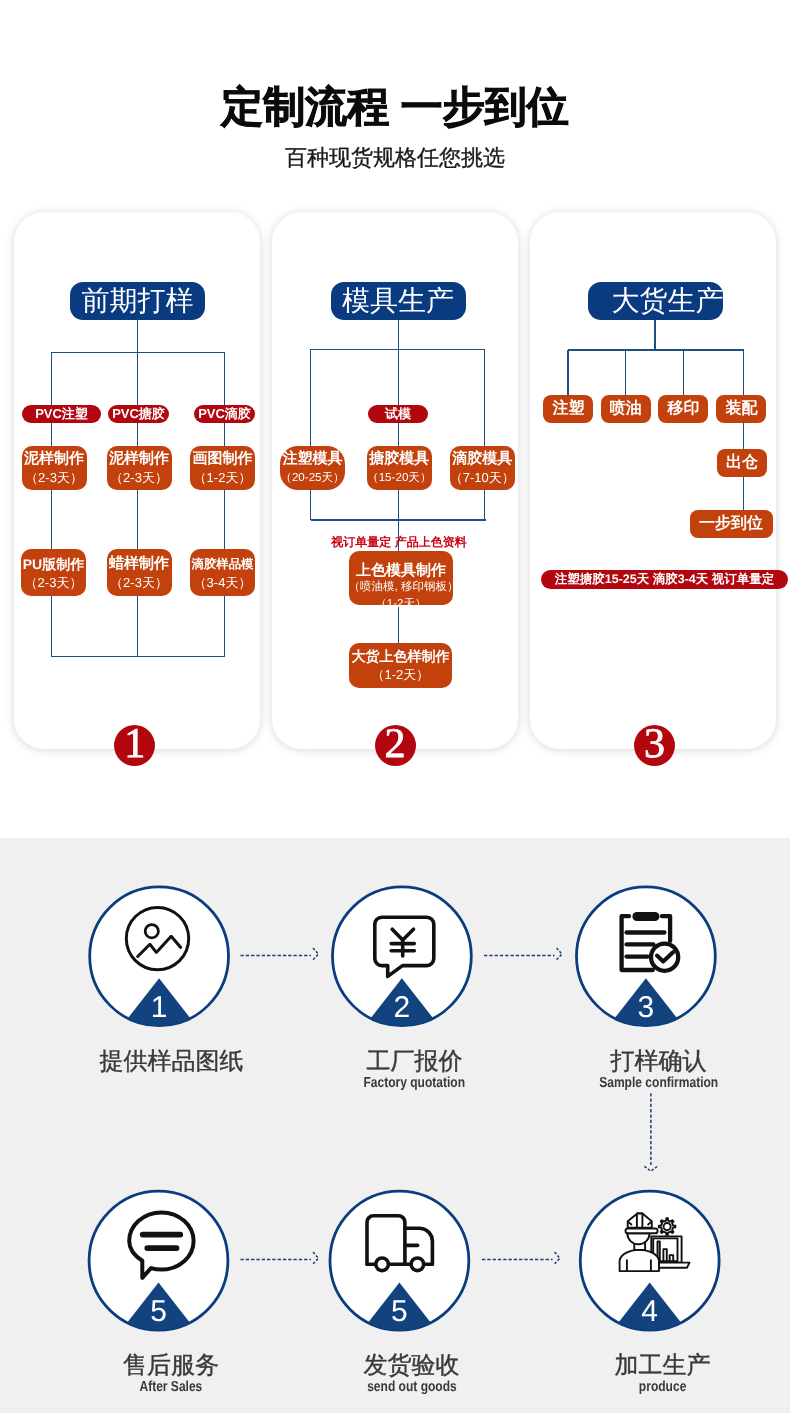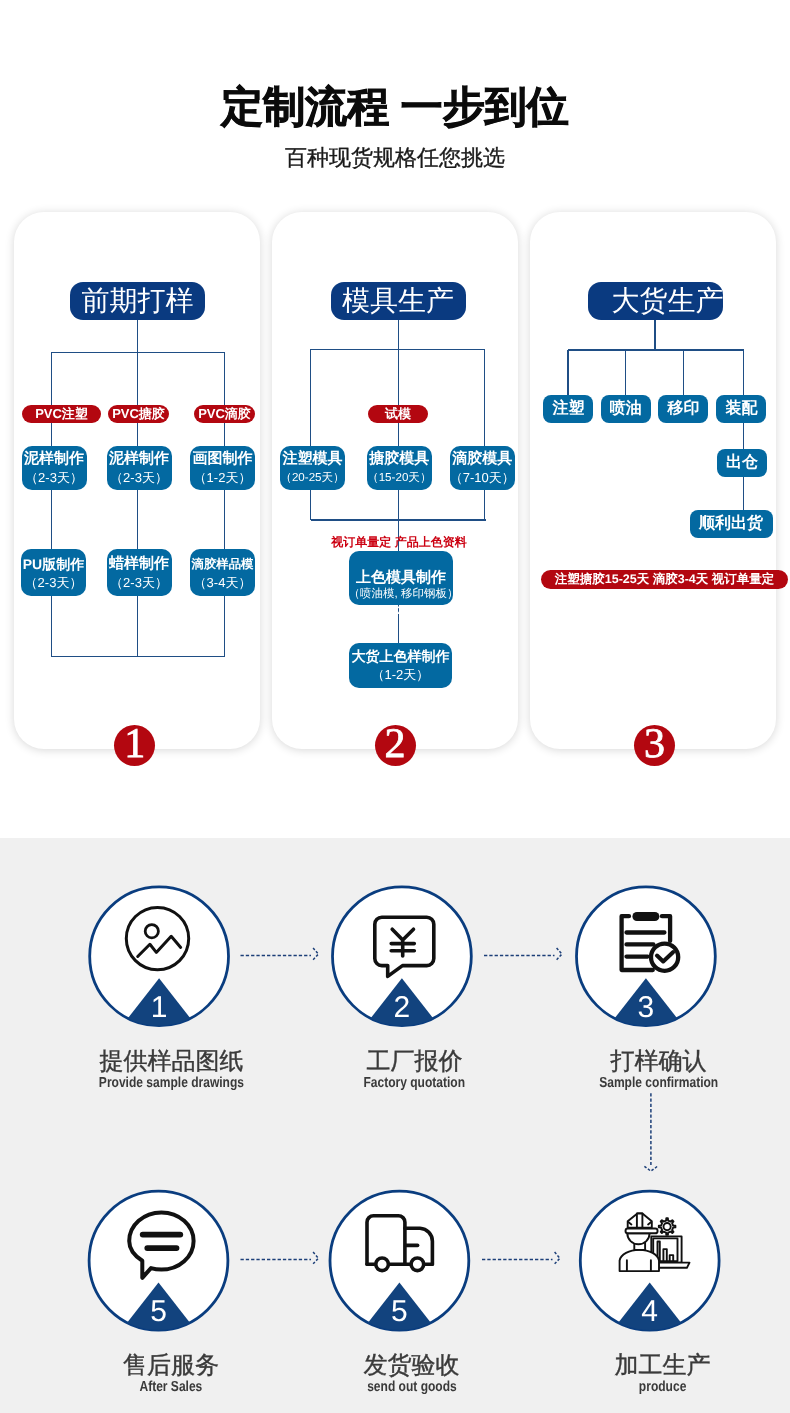--- a/index.html
+++ b/index.html
@@ -31,31 +31,31 @@
   .badge > span { display:block; margin-top:-1px; }
 
   
   .wires { position:absolute; left:0; top:0; }
   .pill-head { position:absolute; top:281.5px; width:135px; height:38px;
     background:#0a3a80; color:#fff; border-radius:13px;
     text-align:center; font-size:28px; line-height:38px; white-space:nowrap; }
   .tag { position:absolute; background:#b30710; color:#fff; border-radius:9px;
     text-align:center; font-weight:bold; white-space:nowrap; font-size:13px; line-height:18px; height:18px; }
   .tag.wide { font-size:12.5px; line-height:19px; height:19px; border-radius:10px; }
-  .bx { position:absolute; background:#0369a1; color:#fff; border-radius:10px;
+  .bx { position:absolute; background:#c2410c; color:#fff; border-radius:10px;
     text-align:center; width:65px; }
   .bx.r2 { top:446px; height:44px; padding-top:3px; }
   .bx.r3 { top:549px; height:47px; padding-top:5px; }
   .bx .t1 { font-size:15px; font-weight:bold; line-height:20px; white-space:nowrap; }
   .bx .t2 { font-size:13px; line-height:18px; white-space:nowrap; }
   .bx .t1.s14 { font-size:14px; }
   .bx .t1.s12 { font-size:12.4px; }
   .bx .t2.s11 { font-size:11.6px; }
   .bx .t2.s12 { font-size:12.4px; }
-  .bx.b3 { padding-top:18px; }
+  .bx.b3 { padding-top:11px; }
   .bx.b3 .t1 { line-height:17px; }
   .bx.b3 .t2 { line-height:16.5px; font-size:11.5px; }
   .bx.b2 { padding-top:3px; }
   .bx.sm { width:50px; height:28px; font-size:16px; font-weight:bold; line-height:28px;
     border-radius:8px; }
   .redtxt { position:absolute; color:#cc0011; font-size:12px; font-weight:bold;
     white-space:nowrap; text-align:center; }
 
   .bottom-section { position:absolute; left:0; top:838px; width:790px; height:575px; background:#f0f0f0; }
   .steps-svg { position:absolute; left:0; top:0; }
@@ -134,21 +134,21 @@
       <div class="t1">蜡样制作</div>
       <div class="t2">（2-3天）</div>
     </div>
   <div class="bx r3" style="left:190px;">
       <div class="t1 s12">滴胶样品模</div>
       <div class="t2">（3-4天）</div>
     </div>
 
   <div class="tag" style="left:368px;top:405px;width:60px;">试模</div>
 
-  <div class="bx r2" style="left:280px;">
+  <div class="bx r2" style="left:280px;border-radius:18px;">
       <div class="t1">注塑模具</div>
       <div class="t2 s11">（20-25天）</div>
     </div>
   <div class="bx r2" style="left:366.8px;">
       <div class="t1">搪胶模具</div>
       <div class="t2 s11">（15-20天）</div>
     </div>
   <div class="bx r2" style="left:449.7px;">
       <div class="t1">滴胶模具</div>
       <div class="t2">（7-10天）</div>
@@ -163,21 +163,21 @@
   <div class="bx b2" style="left:348.6px;top:643.3px;width:103.7px;height:45.2px;">
     <div class="t1 s14">大货上色样制作</div>
     <div class="t2">（1-2天）</div>
   </div>
 
   <div class="bx sm" style="left:543.4px;top:395.4px;">注塑</div>
   <div class="bx sm" style="left:600.7px;top:395.4px;">喷油</div>
   <div class="bx sm" style="left:658.4px;top:395.4px;">移印</div>
   <div class="bx sm" style="left:716.4px;top:395.4px;">装配</div>
   <div class="bx sm" style="left:717.1px;top:449.4px;">出仓</div>
-  <div class="bx sm" style="left:689.5px;top:509.8px;width:83px;">顺利出货</div>
+  <div class="bx sm" style="left:689.5px;top:509.8px;width:83px;">一步到位</div>
   <div class="tag wide" style="left:541px;top:570px;width:247px;">注塑搪胶15-25天 滴胶3-4天 视订单量定</div>
 
   <div class="badge" style="left:114.2px;">
       <span>1</span>
     </div>
   <div class="badge" style="left:374.6px;">
       <span>2</span>
     </div>
   <div class="badge" style="left:634px;">
       <span>3</span>
@@ -317,21 +317,20 @@
 
     <text class="stepnum" x="159.1" y="178.7">1</text>
     <text class="stepnum" x="401.9" y="178.7">2</text>
     <text class="stepnum" x="645.9" y="178.7">3</text>
     <text class="stepnum" x="158.5" y="483">5</text>
     <text class="stepnum" x="399.4" y="483">5</text>
     <text class="stepnum" x="649.7" y="483">4</text>
   </svg>
 
   <div class="slabel cn" style="left:0px;top:212px;width:318px;">提供样品图纸</div>
-  <div class="slabel en" style="left:0px;top:237px;width:318px;"><span>Provide sample drawings</span></div>
   <div class="slabel cn" style="left:243px;top:212px;width:318px;">工厂报价</div>
   <div class="slabel en" style="left:243px;top:237px;width:318px;"><span>Factory quotation</span></div>
   <div class="slabel cn" style="left:487px;top:212px;width:318px;">打样确认</div>
   <div class="slabel en" style="left:487px;top:237px;width:318px;"><span>Sample confirmation</span></div>
 
   <div class="slabel cn" style="left:0px;top:516px;width:317px;">售后服务</div>
   <div class="slabel cn" style="left:240px;top:516px;width:318px;">发货验收</div>
   <div class="slabel en" style="left:0px;top:541px;width:317px;"><span>After Sales</span></div>
   <div class="slabel en" style="left:240px;top:541px;width:318px;"><span>send out goods</span></div>
   <div class="slabel cn" style="left:491px;top:516px;width:318px;">加工生产</div>

